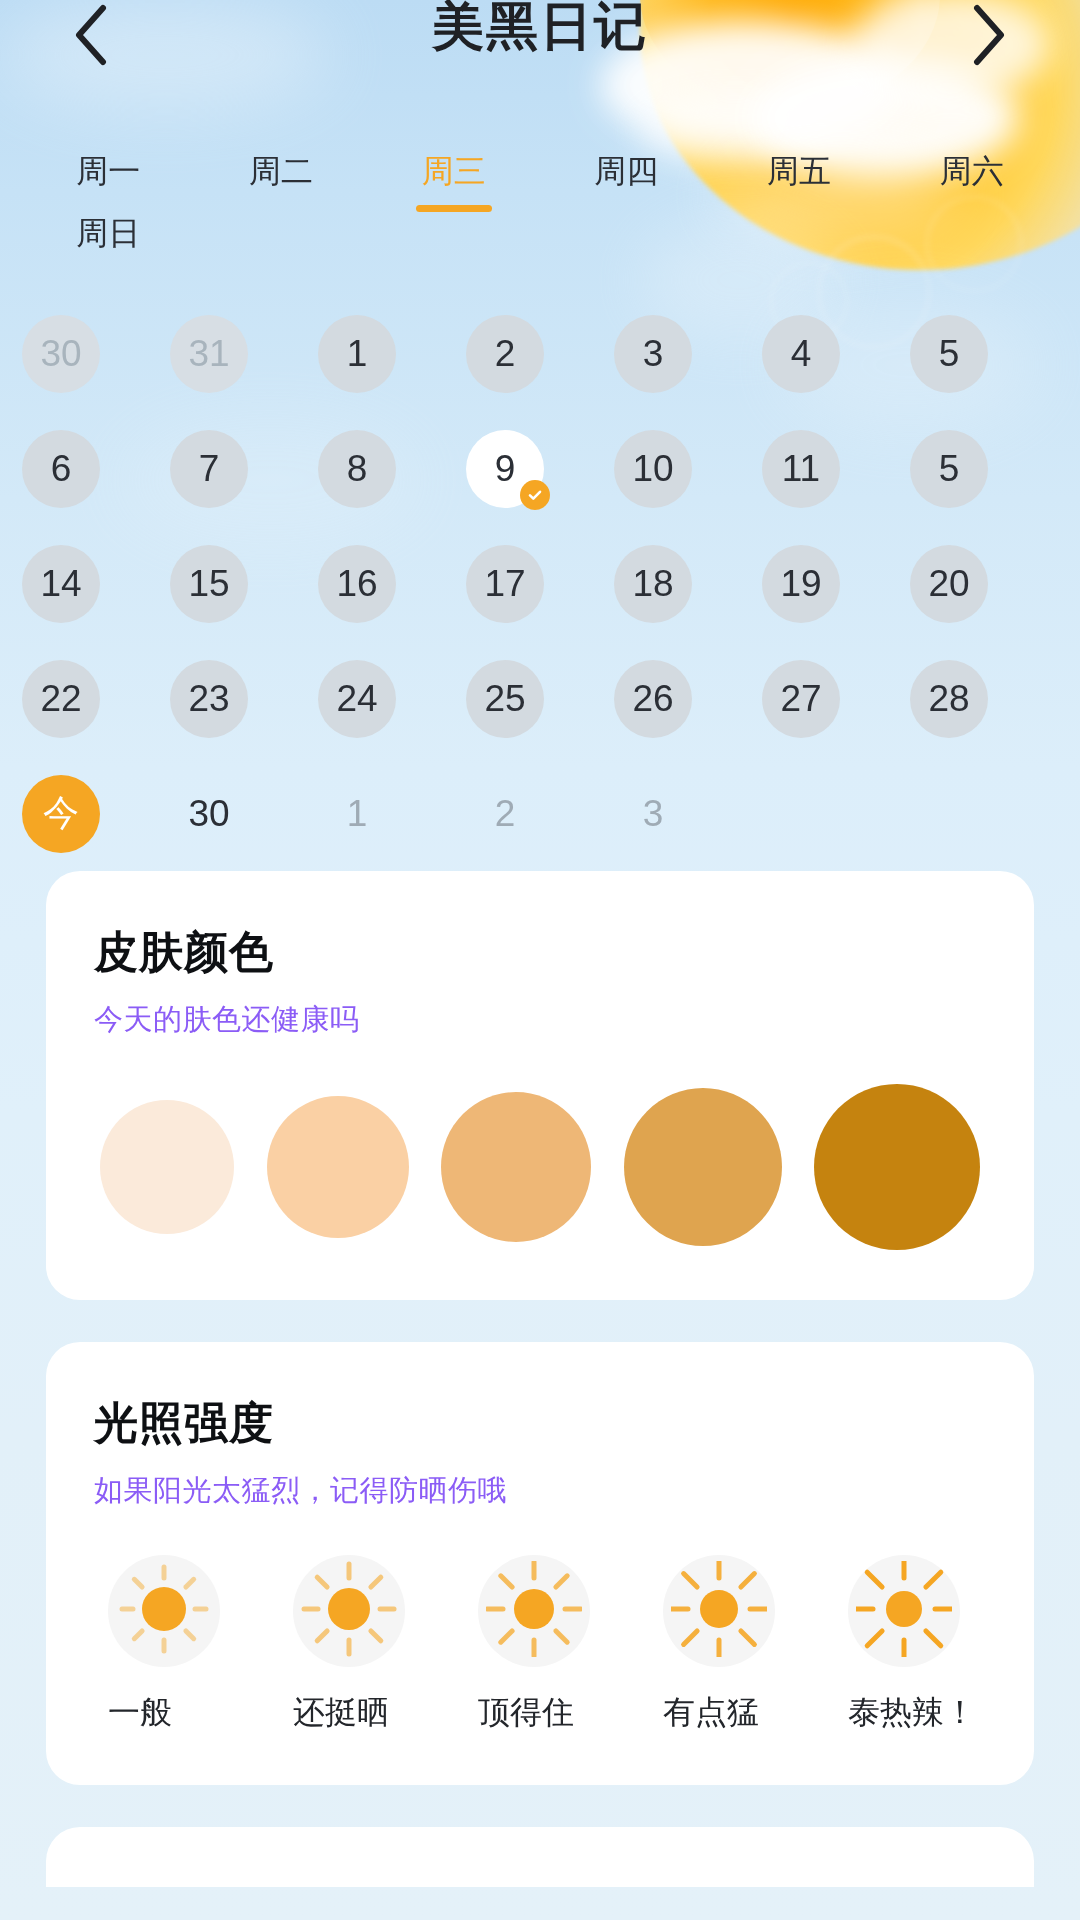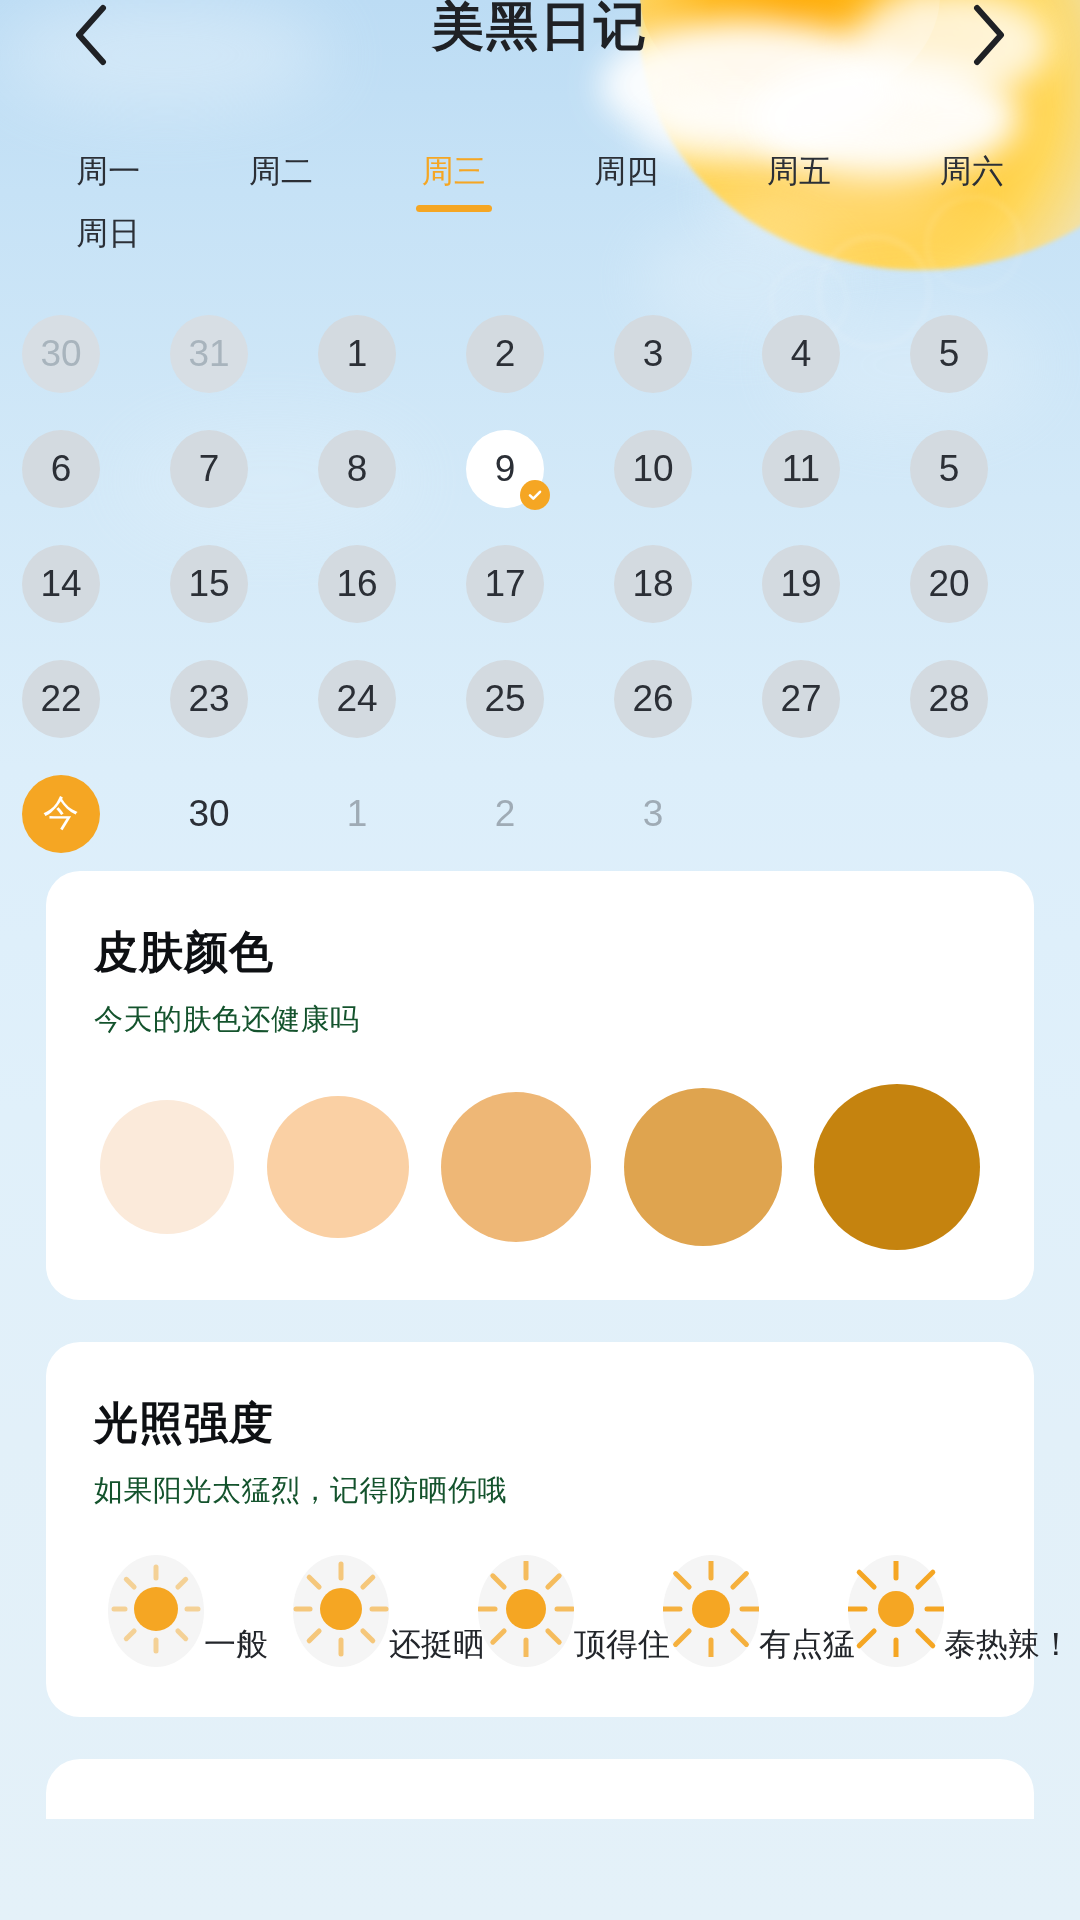--- a/index.html
+++ b/index.html
@@ -193,21 +193,21 @@
   .card + .card { margin-top: 42px; }
   .card-title {
     font-size: 44px;
     font-weight: 700;
     color: #0e1013;
     letter-spacing: 1px;
   }
   .card-sub {
     margin-top: 18px;
     font-size: 29px;
-    color: #14532d;
+    color: #8b5cf6;
     letter-spacing: .5px;
   }
 
   
   .swatch-row {
     margin-top: 44px;
     display: flex;
     align-items: center;
     justify-content: space-between;
     padding: 0 6px;
@@ -221,22 +221,22 @@
   
   .sun-row {
     margin-top: 44px;
     display: flex;
     align-items: flex-start;
     justify-content: space-between;
     padding: 0 14px;
   }
   .sun-item {
     display: flex;
-    flex-direction: row;
-    align-items: flex-end;
+    flex-direction: column;
+    align-items: flex-start;
     cursor: pointer;
     width: 124px;
   }
   .sun-disc {
     width: 112px;
     height: 112px;
     border-radius: 50%;
     background: #f5f5f5;
     display: flex;
     align-items: center;

